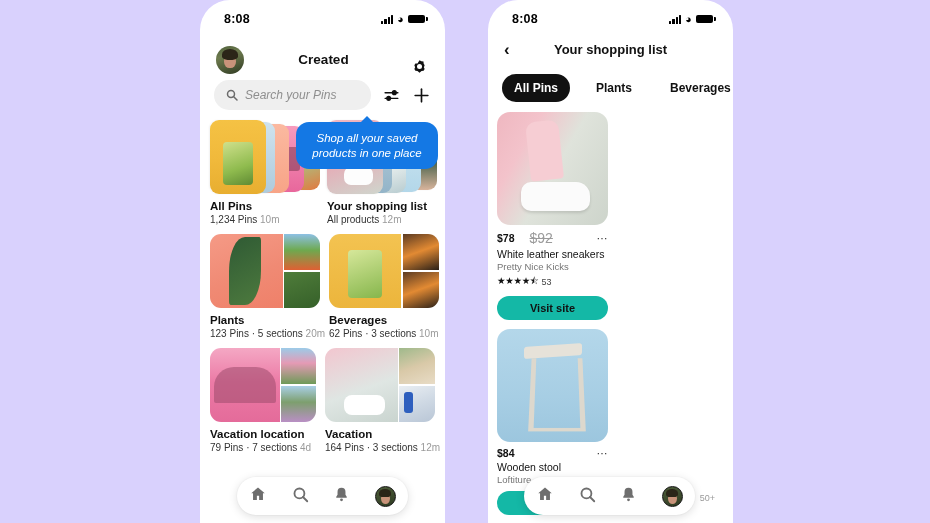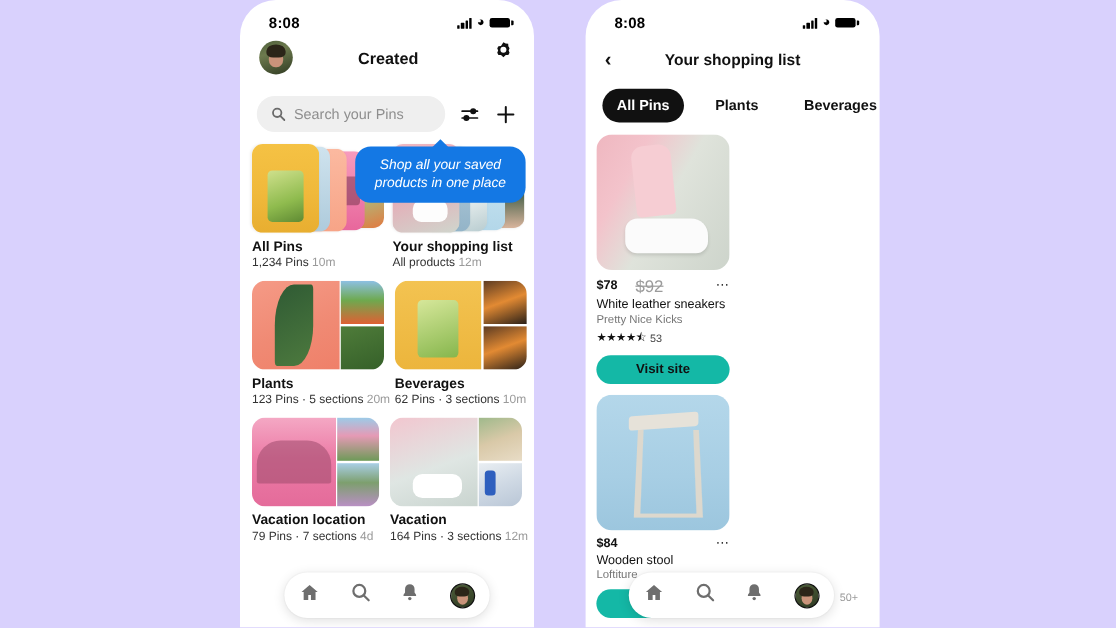--- a/index.html
+++ b/index.html
@@ -53,21 +53,21 @@
     width: 17px; height: 8.5px; background: #000; border-radius: 2px;
     position: relative;
   }
   .batt::after {
     content:""; position:absolute; right:-2.5px; top:2.5px;
     width:1.8px; height:3.5px; background:#000; border-radius:0 1px 1px 0;
   }
 
   
   .lhead {
-    display: flex; align-items: flex-start;
+    display: flex; align-items: flex-end;
     padding: 4px 18px 0 16px;
     height: 44px;
   }
   .avatar {
     width: 28px; height: 28px; border-radius: 50%;
     background: linear-gradient(160deg,#4d5e3a 0%,#6d7a4e 35%,#2f3a22 100%);
     position: relative; overflow: hidden; flex: 0 0 auto;
   }
   .avatar::before {
     content:""; position:absolute; left:8px; top:8px;
@@ -83,21 +83,21 @@
   .seg-item {
     font-size: 13.5px; font-weight: bold; color:#111;
     padding: 7px 14px; border-radius: 16px; white-space:nowrap;
   }
   .seg-item.active { background:#111; color:#fff; }
   .gear { width:24px; display:flex; justify-content:flex-end; flex:0 0 auto; }
 
   
   .searchrow {
     display:flex; align-items:center; gap:10px;
-    padding: 2px 14px 0 14px; height: 40px;
+    padding: 2px 14px 0 14px; height: 40px; font-style: italic;
   }
   .searchbox {
     flex:1; height:30px; background:#efefef; border-radius:16px;
     display:flex; align-items:center; gap:7px; padding:0 12px;
   }
   .search-ph { font-size:12px; color:#8e8e8e; }
   .iconbtn { width:20px; height:20px; display:flex; align-items:center; justify-content:center; }
 
   
   .boards { padding: 6px 10px 0 10px; }

